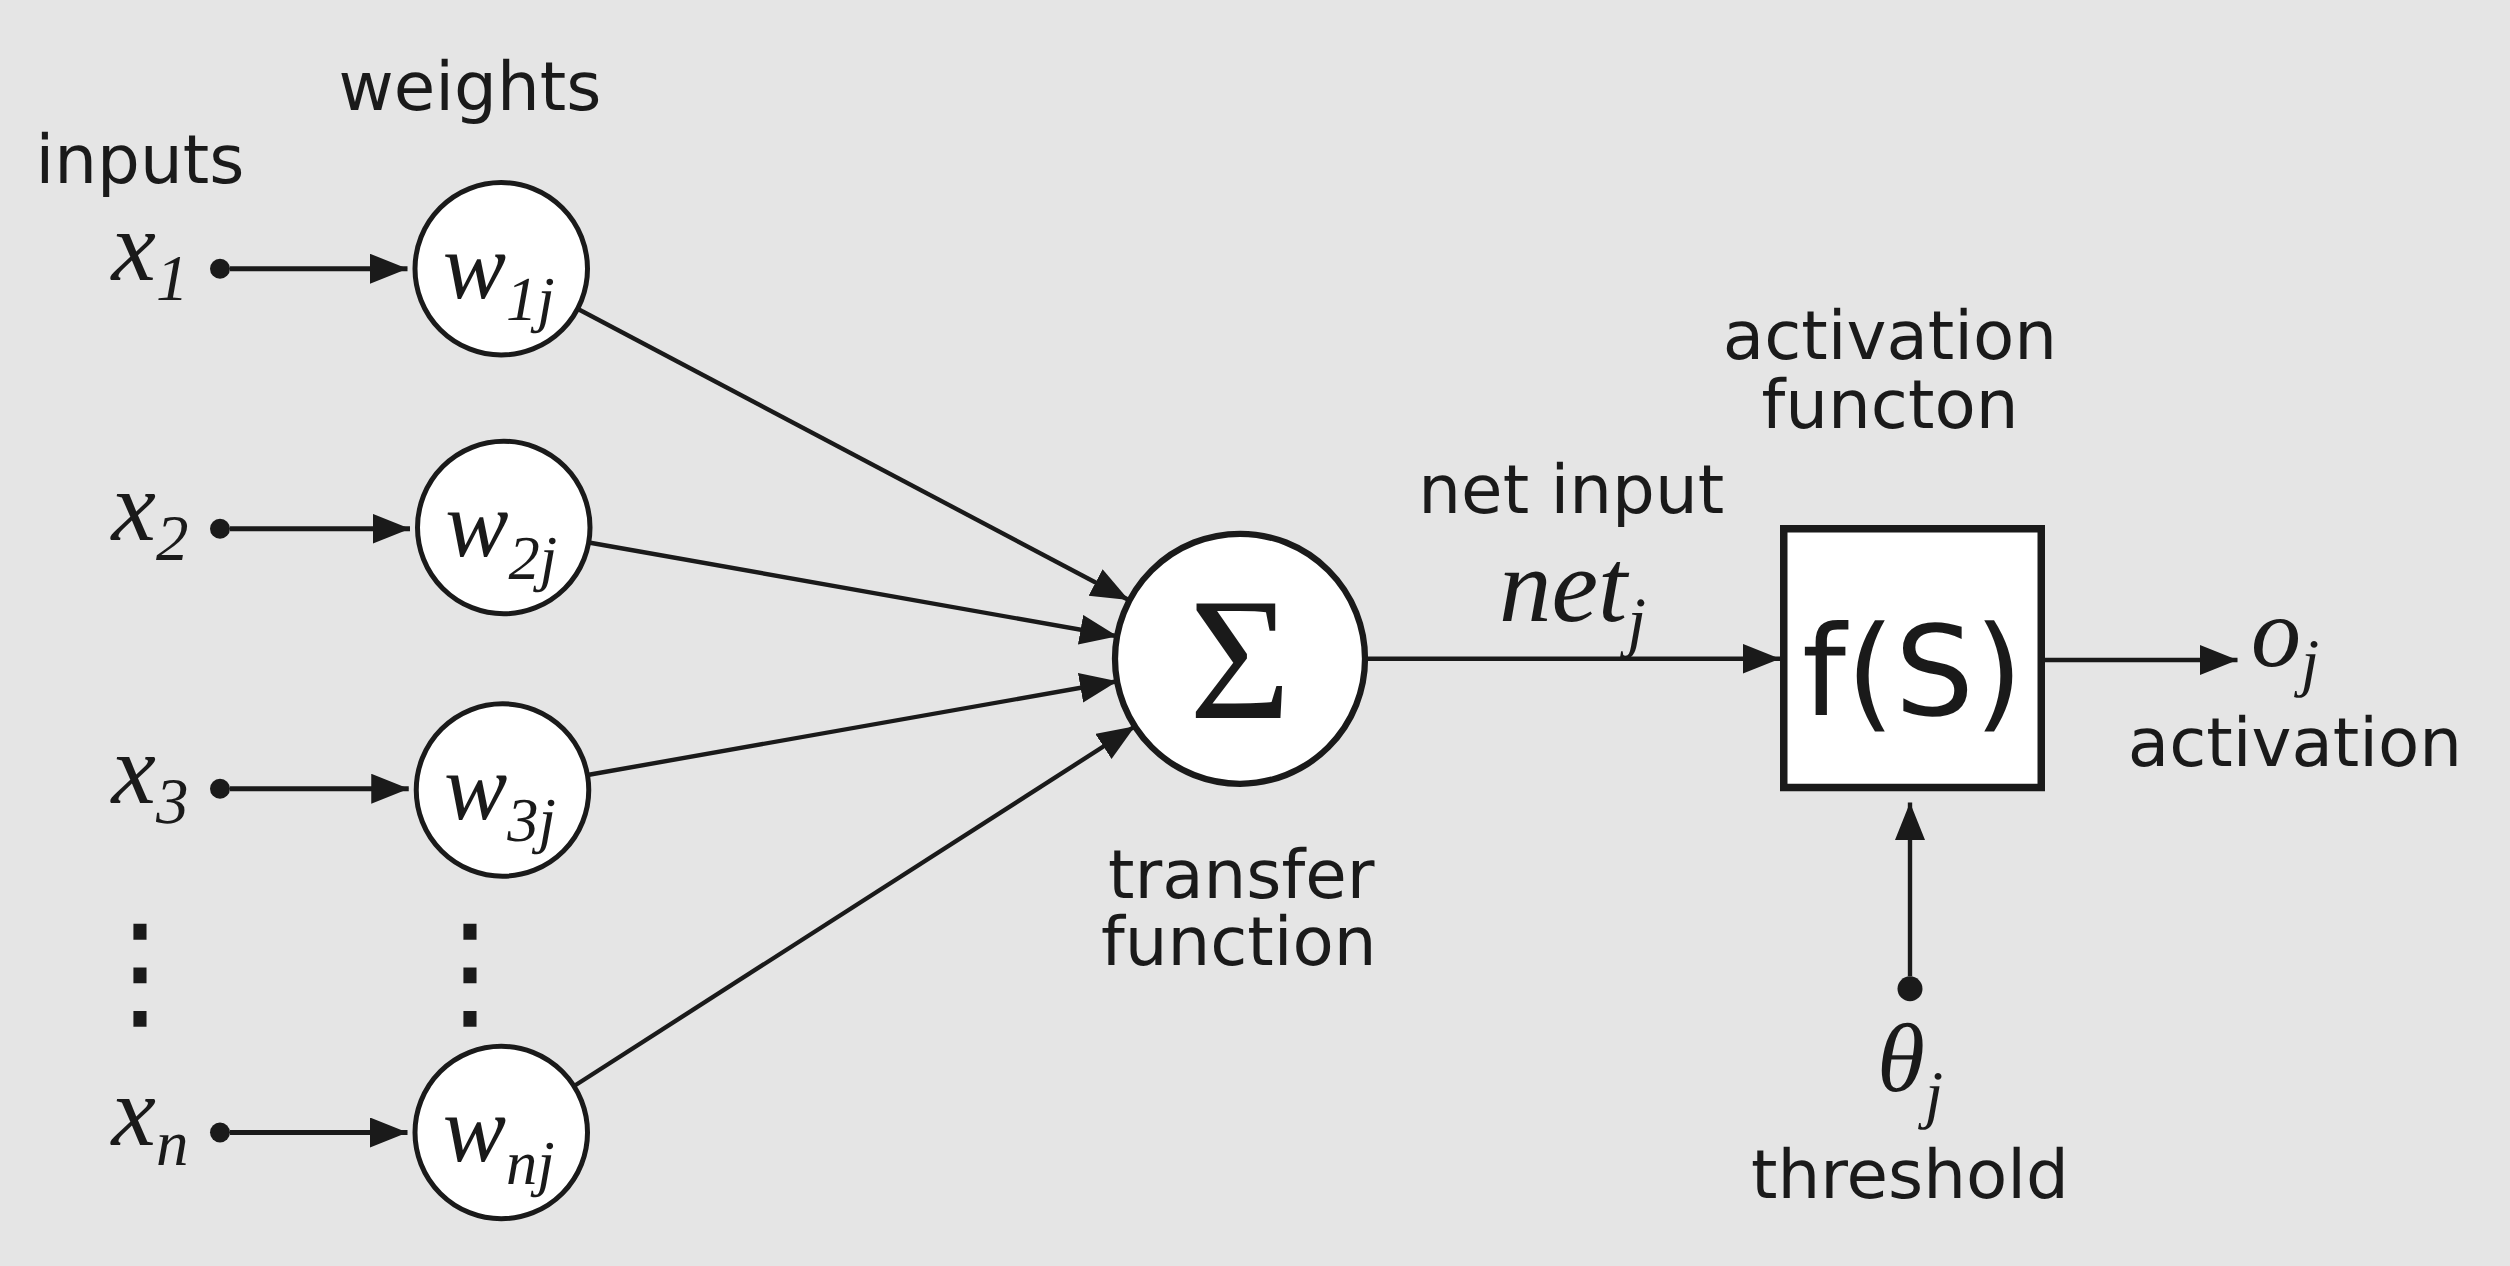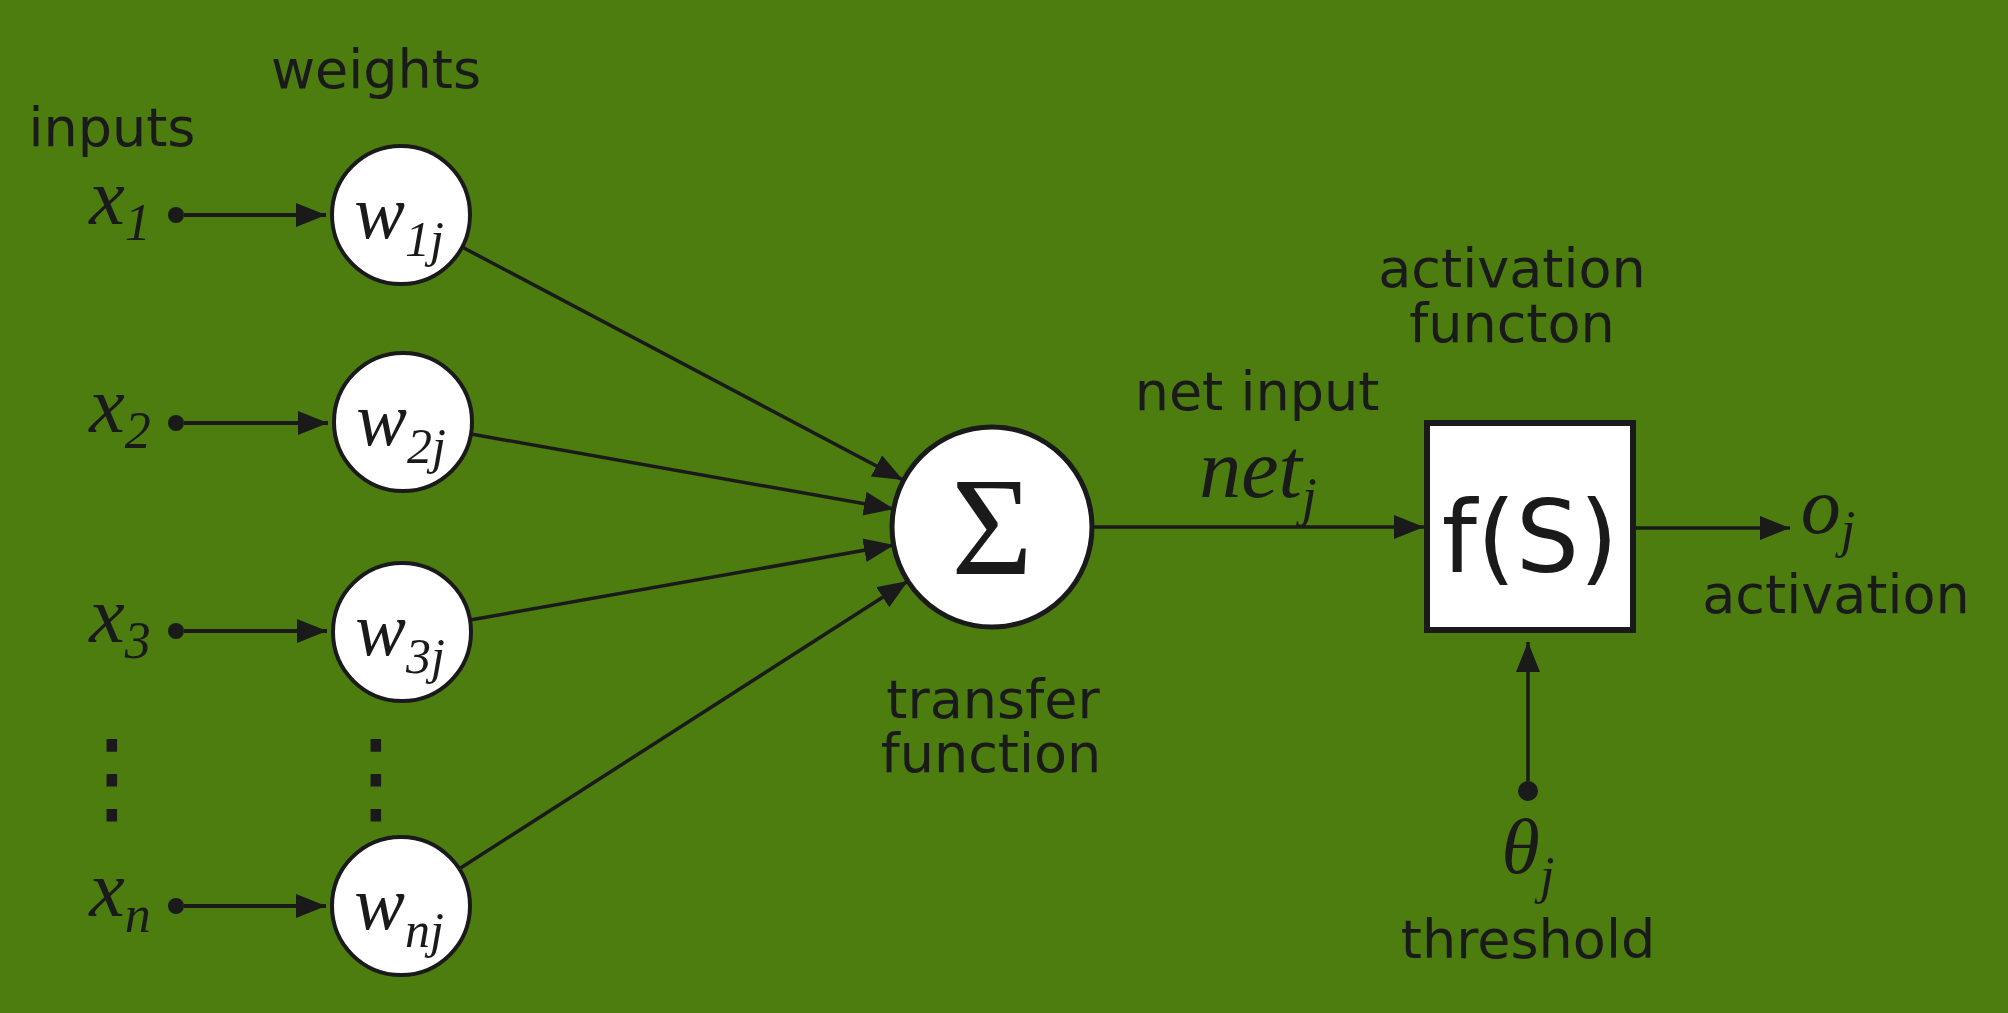--- a/index.html
+++ b/index.html
@@ -4,21 +4,21 @@
 <style>
   html, body {
     margin: 0;
     padding: 0;
     background: #ffffff;
   }
   .stage {
     position: relative;
     width: 2008px;
     height: 1013px;
-    background: #4d7c0f;
+    background: #e5e5e5;
     overflow: hidden;
   }
   svg { display: block; }
 
   
   .stroke {
     stroke: #1a1a1a;
     fill: none;
   }
   .fillink { fill: #1a1a1a; }

